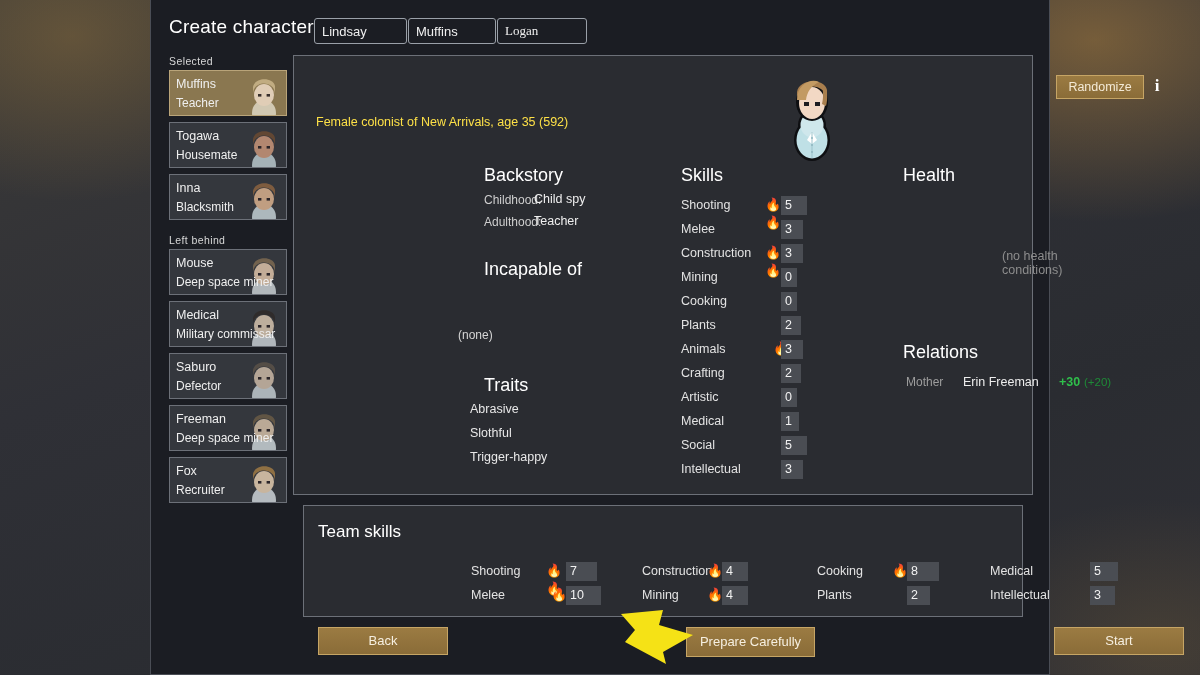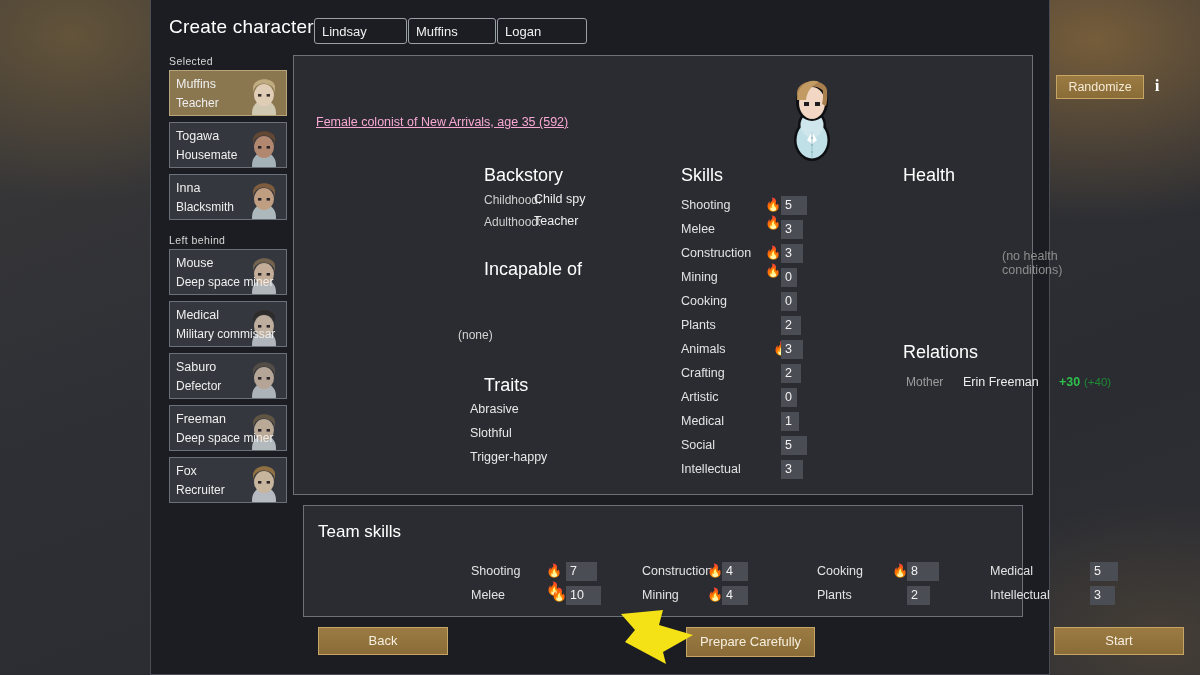--- a/index.html
+++ b/index.html
@@ -104,28 +104,27 @@
     border: 1px solid #9aa0a8;
     border-radius: 3px;
     color: #f0f0f0;
     font-size: 13px;
     padding: 0 7px;
     line-height: 24px;
     font-family: "Liberation Sans", sans-serif;
   }
   #first-name { left: 163px; width: 93px; }
   #nick-name  { left: 257px; width: 88px; }
-  #last-name  { left: 346px; width: 90px; }
+  #last-name  { left: 346px; width: 90px; font-family: Liberation Serif, serif; }
 
   .bio-line {
     position: absolute;
     left: 165px; top: 115px;
     font-size: 12.5px;
-    color: #f9a8d4;
-    text-decoration: underline;
+    color: #fde047;
   }
 
   .portrait {
     position: absolute;
     left: 630px; top: 70px;
     width: 62px; height: 92px;
   }
 
   .randomize-btn {
     position: absolute;
@@ -496,21 +495,21 @@
       </div>
     </div>
 
   <div class="sec-head" id="h-health">Health</div>
   <div class="no-health">(no health conditions)</div>
 
   <div class="sec-head" id="h-relations">Relations</div>
   <div class="rel-kind">Mother</div>
   <div class="rel-name">Erin Freeman</div>
   <div class="rel-op">+30</div>
-  <div class="rel-op2">(+40)</div>
+  <div class="rel-op2">(+20)</div>
 
   <div class="panel" id="team-panel"></div>
   <div class="team-title">Team skills</div>
   <div id="team-list">
       <div class="tskill" style="left:320px;top:561px">
         <span class="tskill-name">Shooting</span>
         <span class="tskill-fire" style="left:75px;color:#f2a628">🔥🔥</span>
         <span class="tskill-bar" style="left:95px;width:31px"></span>
         <span class="tskill-num" style="left:99px">7</span>
       </div>

